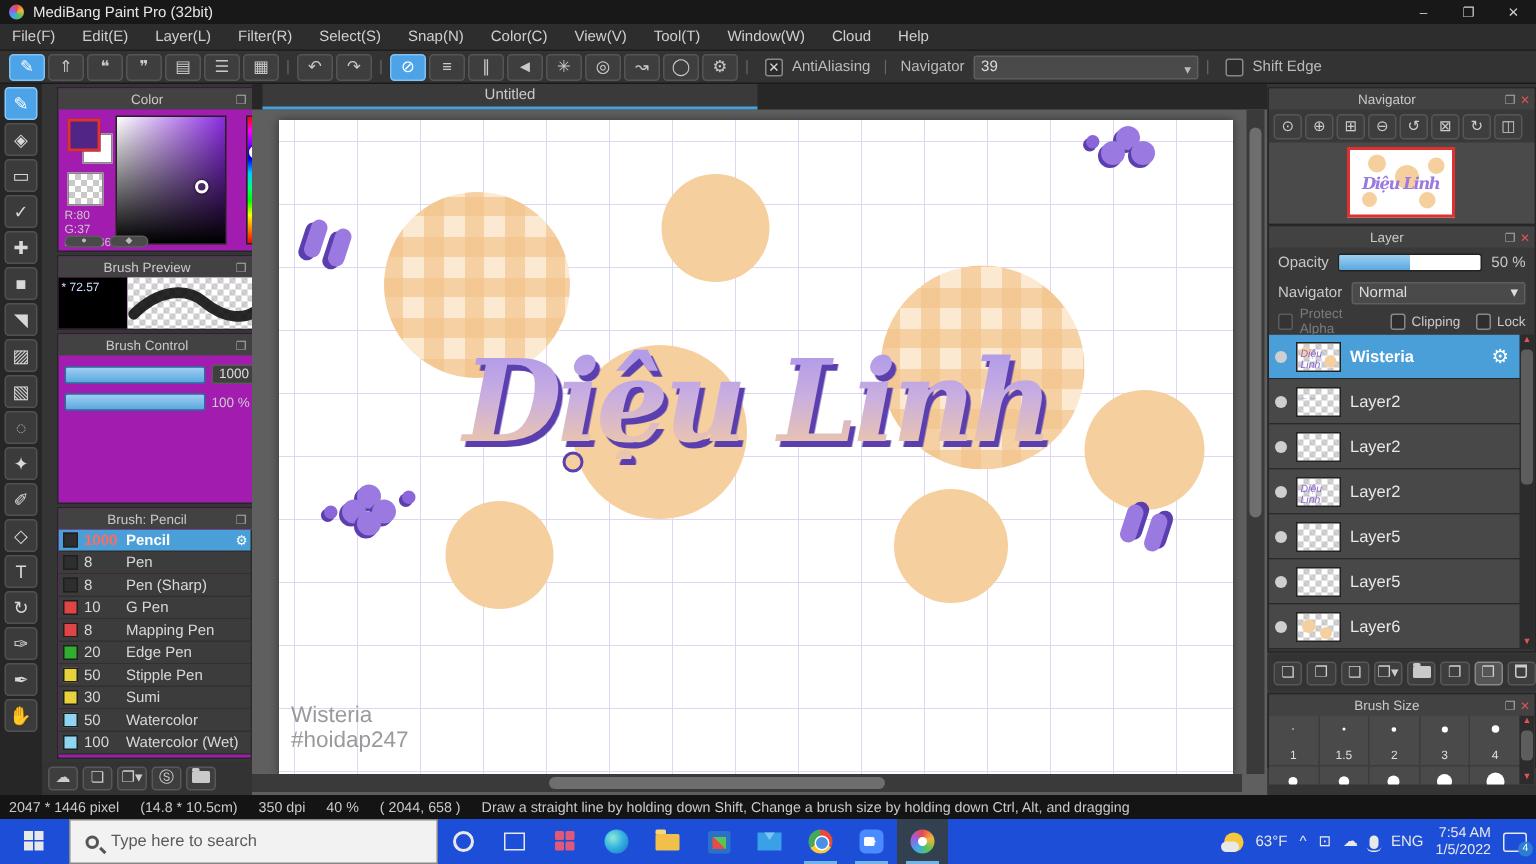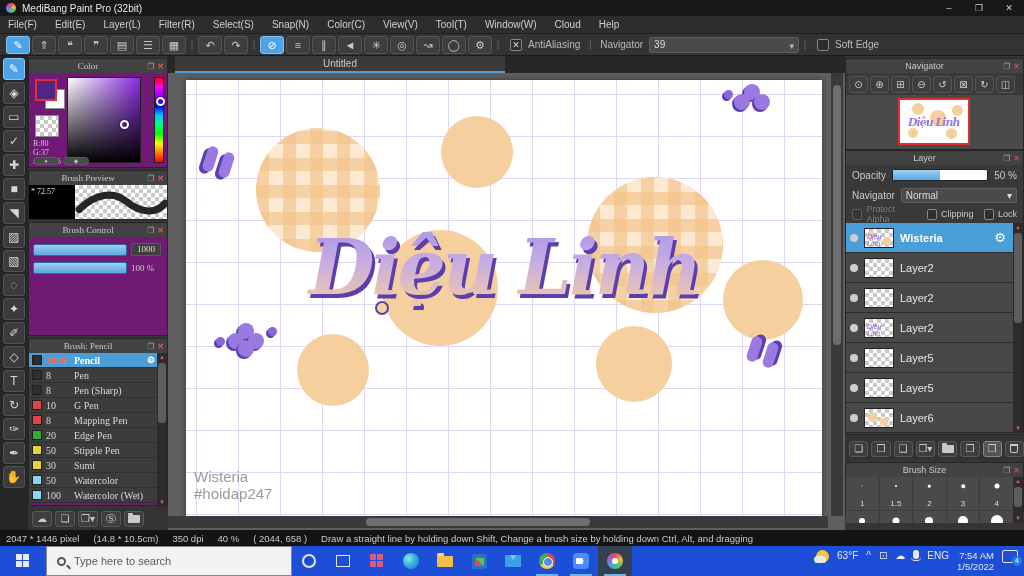--- a/index.html
+++ b/index.html
@@ -42,21 +42,21 @@
 
   
   .toolstrip { position:absolute; left:0; top:0; width:28px; height:474px; background:#262626;
     display:flex; flex-direction:column; align-items:center; padding-top:2px; gap:2px; }
   .tool { width:22px; height:22px; background:#3b3b3b; border:1px solid #525252; border-radius:3px;
     color:#d8d8d8; font-size:12px; line-height:20px; text-align:center; }
   .tool.active { background:#4da3e8; border-color:#8cc8f5; color:#fff; }
 
   
   .leftpanel { position:absolute; left:28px; top:0; width:140px; height:474px; background:#353535; }
-  .panel { position:absolute; left:0; width:140px; background:#701a75; border:1px solid #262626;font-family:Liberation Serif, serif; }
+  .panel { position:absolute; left:10px; width:140px; background:#a21caf; border:1px solid #262626; }
   .phead { height:14px; background:#424242; display:flex; align-items:center; color:#c9c9c9;
     font-size:9px; padding:0 3px; }
   .phead .ptitle { flex:1; text-align:center; }
   .pico { color:#aaa; font-size:8px; margin-left:3px; }
   .pico.red { color:#e05555; font-weight:bold; }
 
   
   .color-body { position:relative; height:94px; }
   .sw-fg { position:absolute; left:6px; top:6px; width:22px; height:22px; background:#502586;
     border:2px solid #e03030; z-index:2; }
@@ -246,21 +246,21 @@
     background:#4a90e8; border:1.5px solid #fff; border-radius:50%; }
   .zoomicon { width:16px; height:16px; background:#4a8cff; border-radius:4px; position:relative; }
   .zoomicon::after { content:""; position:absolute; left:3px; top:5px; width:7px; height:6px;
     background:#fff; border-radius:1px; }
   .zoomicon::before { content:""; position:absolute; right:2px; top:5px; width:0; height:0;
     border:3px solid transparent; border-left:4px solid #fff; }
   .mbicon { width:16px; height:16px; border-radius:50%;
     background:conic-gradient(#e84a4a,#f2b43c,#58c458,#3fa9e8,#9a5fe0,#e84a4a); position:relative; }
   .mbicon::after { content:""; position:absolute; left:5px; top:5px; width:6px; height:6px;
     background:#fff; border-radius:50%; }
-  .tray { margin-left:auto; display:flex; gap:8px; padding-right:6px; color:#e8e8e8;
+  .tray { margin-left:auto; display:flex; align-items:center; gap:8px; padding-right:6px; color:#e8e8e8;
     font-size:10px; }
   .sunw { width:13px; height:13px; border-radius:50%; background:#f7c83c; position:relative; }
   .sunw::after { content:""; position:absolute; left:-2px; top:6px; width:12px; height:7px;
     background:#e8e8e8; border-radius:4px; }
   .micicon { width:6px; height:9px; background:#e8e8e8; border-radius:3px; position:relative; }
   .micicon::after { content:""; position:absolute; left:-2px; top:7px; width:10px; height:3px;
     border-bottom:1.5px solid #e8e8e8; border-radius:0 0 5px 5px; }
   .clock { text-align:right; line-height:11px; font-size:9.5px; }
   .notif { width:16px; height:13px; border:1.5px solid #e8e8e8; border-radius:2px; position:relative; }
   .badge { position:absolute; right:-5px; bottom:-4px; width:10px; height:10px; border-radius:50%;
@@ -321,21 +321,21 @@
     <span class="tb-check">✕</span>
     <span class="tb-label">AntiAliasing</span>
     <span class="tsep">|</span>
     <span class="tb-label">Navigator</span>
     <span class="tb-select">
       <span>39</span>
       <span class="caret">▾</span>
     </span>
     <span class="tsep">|</span>
     <span class="tb-check empty">.</span>
-    <span class="tb-label">Soft Edge</span>
+    <span class="tb-label">Shift Edge</span>
   </div>
 
   <div class="main">
 
     <div class="toolstrip">
       <span class="tool active">✎</span>
       <span class="tool">◈</span>
       <span class="tool">▭</span>
       <span class="tool">✓</span>
       <span class="tool">✚</span>

